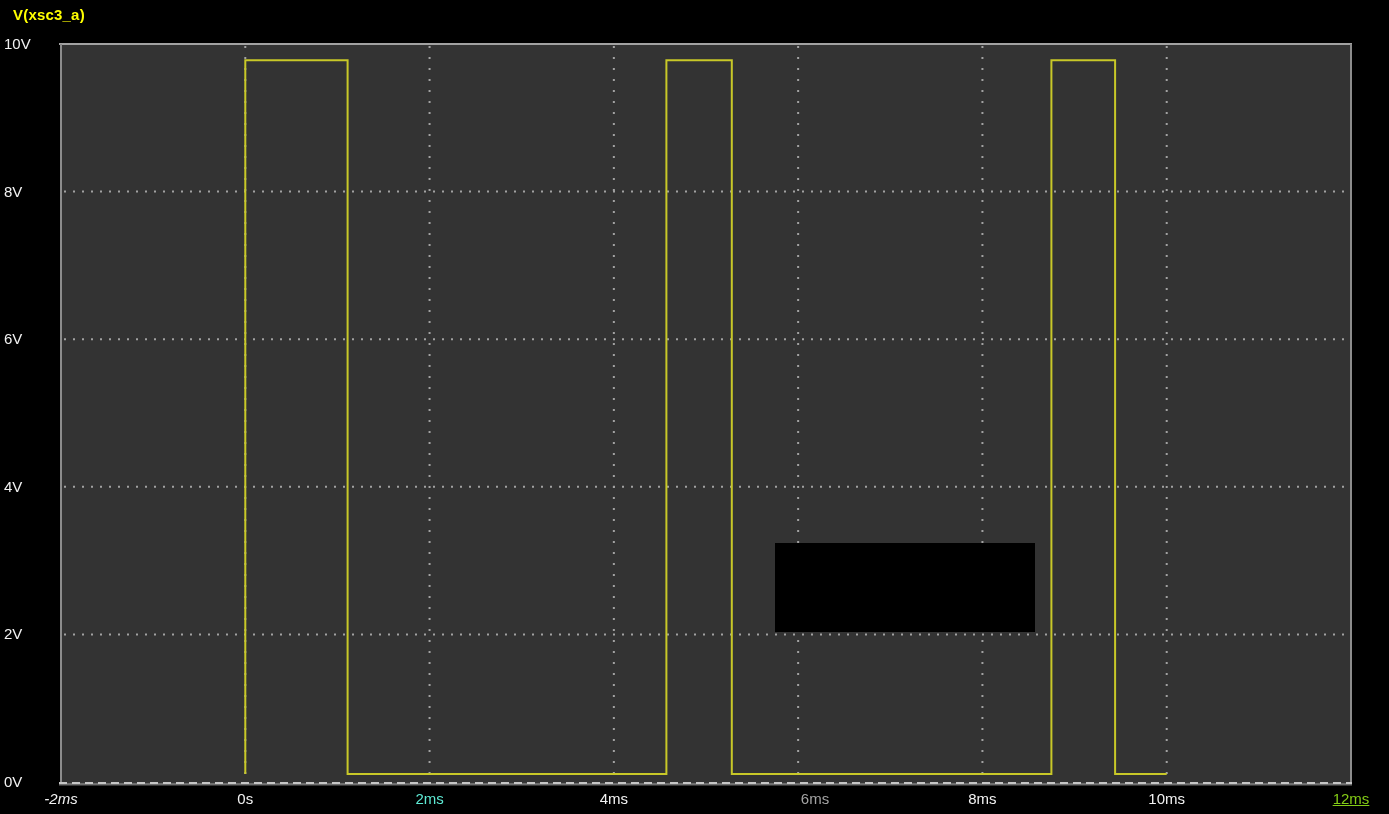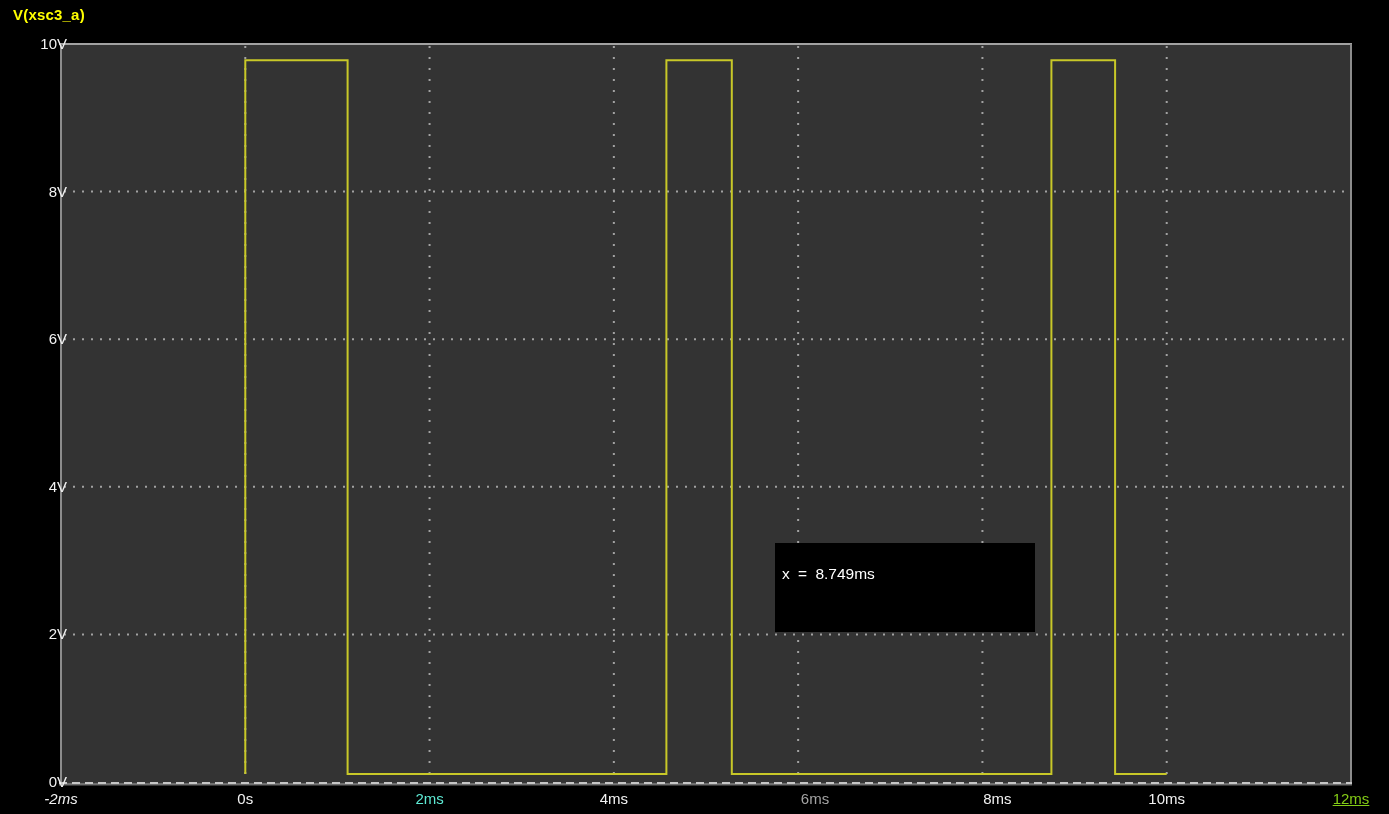--- a/index.html
+++ b/index.html
@@ -9,21 +9,21 @@
     -webkit-font-smoothing:antialiased;
   }
   .legend{
     position:absolute;left:13px;top:6px;
     font-size:15px;font-weight:700;letter-spacing:.2px;white-space:nowrap;
   }
   #plot-svg{position:absolute;left:59px;top:42px;display:block;}
   .axis-label{
     position:absolute;font-size:15px;color:#f2f2f2;white-space:nowrap;line-height:20px;
   }
-  .y-label{left:16px;width:51px;text-align:right;}
+  .y-label{left:4px;width:51px;text-align:left;}
   .x-label{top:789px;transform:translateX(-50%);}
   .tooltip{
     position:absolute;left:775px;top:543px;width:260px;height:89px;
     box-sizing:border-box;padding:13px 0 0 7px;
     font-size:15.5px;line-height:35px;word-spacing:4px;white-space:nowrap;
     z-index:5;
   }
 </style>
 </head>
 <body>
@@ -59,22 +59,21 @@
       <span class="axis-label y-label" style="top: 329.2px; color: rgb(242, 242, 242);">6V</span>
       <span class="axis-label y-label" style="top: 181.6px; color: rgb(242, 242, 242);">8V</span>
       <span class="axis-label y-label" style="top: 34px; color: rgb(242, 242, 242);">10V</span>
     </div>
   <div id="x-axis">
       <span class="axis-label x-label" style="left: 61px; color: rgb(242, 242, 242); font-style: italic;">-2ms</span>
       <span class="axis-label x-label" style="left: 245.286px; color: rgb(242, 242, 242);">0s</span>
       <span class="axis-label x-label" style="left: 429.571px; color: #5eead4;">2ms</span>
       <span class="axis-label x-label" style="left: 613.857px; color: rgb(242, 242, 242);">4ms</span>
       <span class="axis-label x-label" style="left: 815px; color: #a3a3a3;">6ms</span>
-      <span class="axis-label x-label" style="left: 982.429px; color: rgb(242, 242, 242); margin-left: 15px;">8ms</span>
+      <span class="axis-label x-label" style="left: 982.429px; color: rgb(242, 242, 242);">8ms</span>
       <span class="axis-label x-label" style="left: 1166.71px; color: rgb(242, 242, 242);">10ms</span>
       <span class="axis-label x-label" style="left: 1351px; color: #84cc16; text-decoration: underline;">12ms</span>
     </div>
 
   <div class="tooltip" style="background: rgb(0, 0, 0); color: rgb(255, 255, 255);">
-    <div>x = 8.749ms</div>
   </div>
 
 </div>
 
 </body></html>

